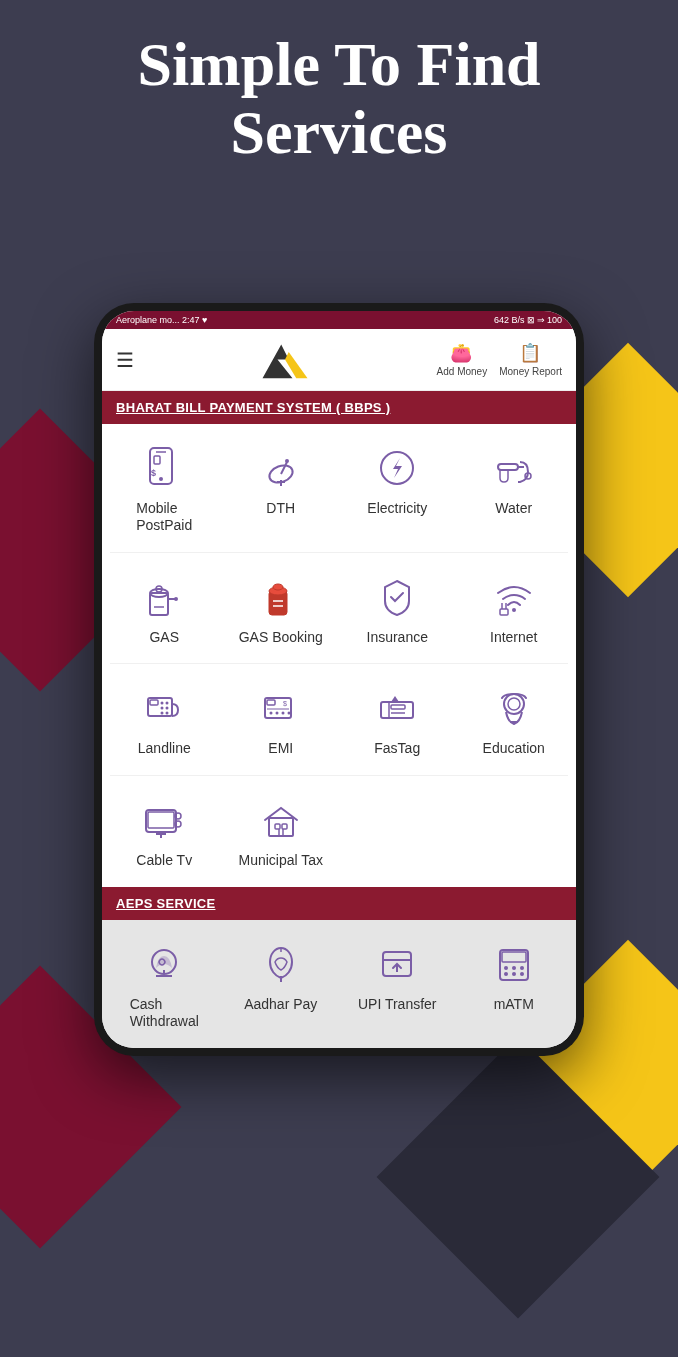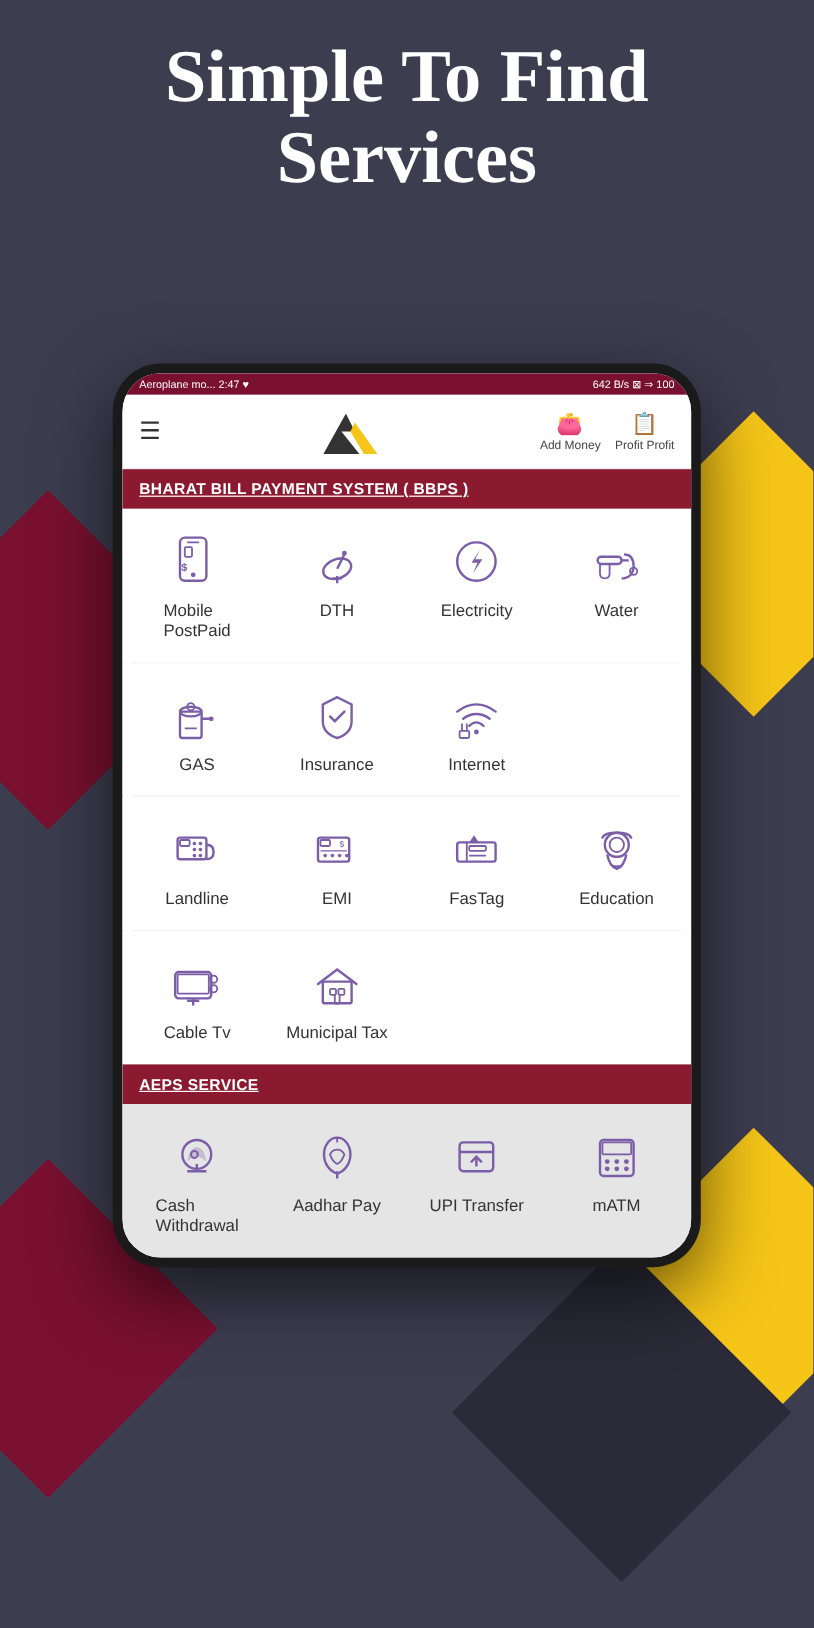--- a/index.html
+++ b/index.html
@@ -227,21 +227,21 @@
           <text x="12" y="70" font-size="9" fill="#555">PAY</text>
         </svg>
 
         <div class="header-actions">
           <div class="header-action-item">
             <span class="action-icon">👛</span>
             <span>Add Money</span>
           </div>
           <div class="header-action-item">
             <span class="action-icon">📋</span>
-            <span>Profit Profit</span>
+            <span>Money Report</span>
           </div>
         </div>
       </div>
 
       <div class="section-header">
         <span>BHARAT BILL PAYMENT SYSTEM ( BBPS )</span>
       </div>
 
       <div class="services-grid">
 
@@ -306,20 +306,32 @@
               <ellipse cx="19" cy="20" rx="9" ry="4" stroke="#7b5ea7" stroke-width="2" fill="none"></ellipse>
               <circle cx="19" cy="16" r="3" stroke="#7b5ea7" stroke-width="1.5" fill="none"></circle>
               <line x1="28" y1="26" x2="36" y2="26" stroke="#7b5ea7" stroke-width="2"></line>
               <circle cx="36" cy="26" r="2" fill="#7b5ea7"></circle>
               <line x1="14" y1="34" x2="24" y2="34" stroke="#7b5ea7" stroke-width="1.5"></line>
             </svg>
           </div>
           <span class="service-label">GAS</span>
         </div>
 
+        <div class="service-item">
+          <div class="service-icon">
+            <svg viewBox="0 0 48 48" fill="none">
+              <rect x="12" y="18" width="18" height="24" rx="3" fill="#c0392b" stroke="#c0392b" stroke-width="1"></rect>
+              <ellipse cx="21" cy="18" rx="9" ry="4" fill="#e74c3c" stroke="#c0392b" stroke-width="1"></ellipse>
+              <ellipse cx="21" cy="14" rx="5" ry="3" fill="#e74c3c" stroke="#c0392b" stroke-width="1"></ellipse>
+              <line x1="16" y1="28" x2="26" y2="28" stroke="white" stroke-width="1.5"></line>
+              <line x1="16" y1="33" x2="26" y2="33" stroke="white" stroke-width="1.5"></line>
+            </svg>
+          </div>
+          <span class="service-label">GAS Booking</span>
+        </div>
 
         <div class="service-item">
           <div class="service-icon">
             <svg viewBox="0 0 48 48" fill="none">
               <path d="M24 8 L36 14 L36 28 Q36 38 24 42 Q12 38 12 28 L12 14 Z" stroke="#7b5ea7" stroke-width="2" fill="none"></path>
               <path d="M18 24 L22 28 L30 20" stroke="#7b5ea7" stroke-width="2" fill="none" stroke-linecap="round"></path>
             </svg>
           </div>
           <span class="service-label">Insurance</span>
         </div>

